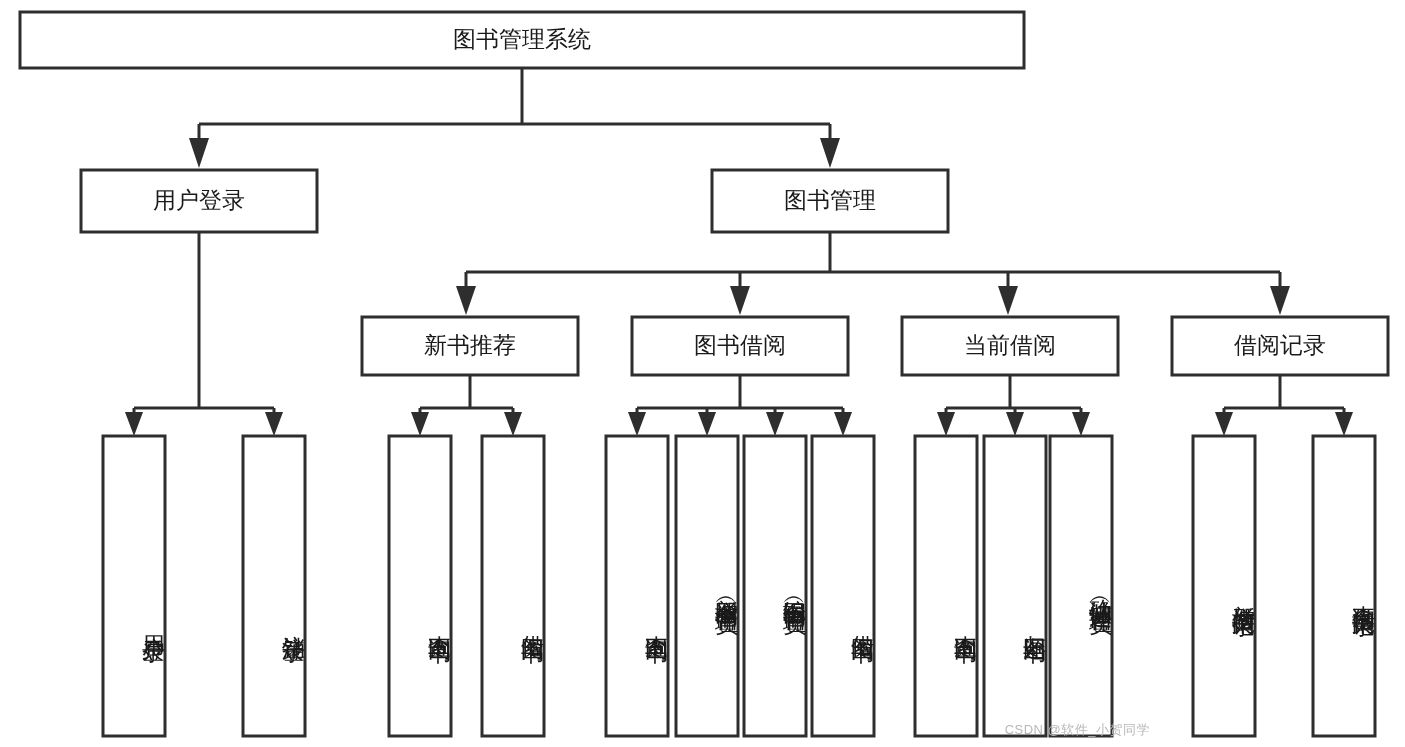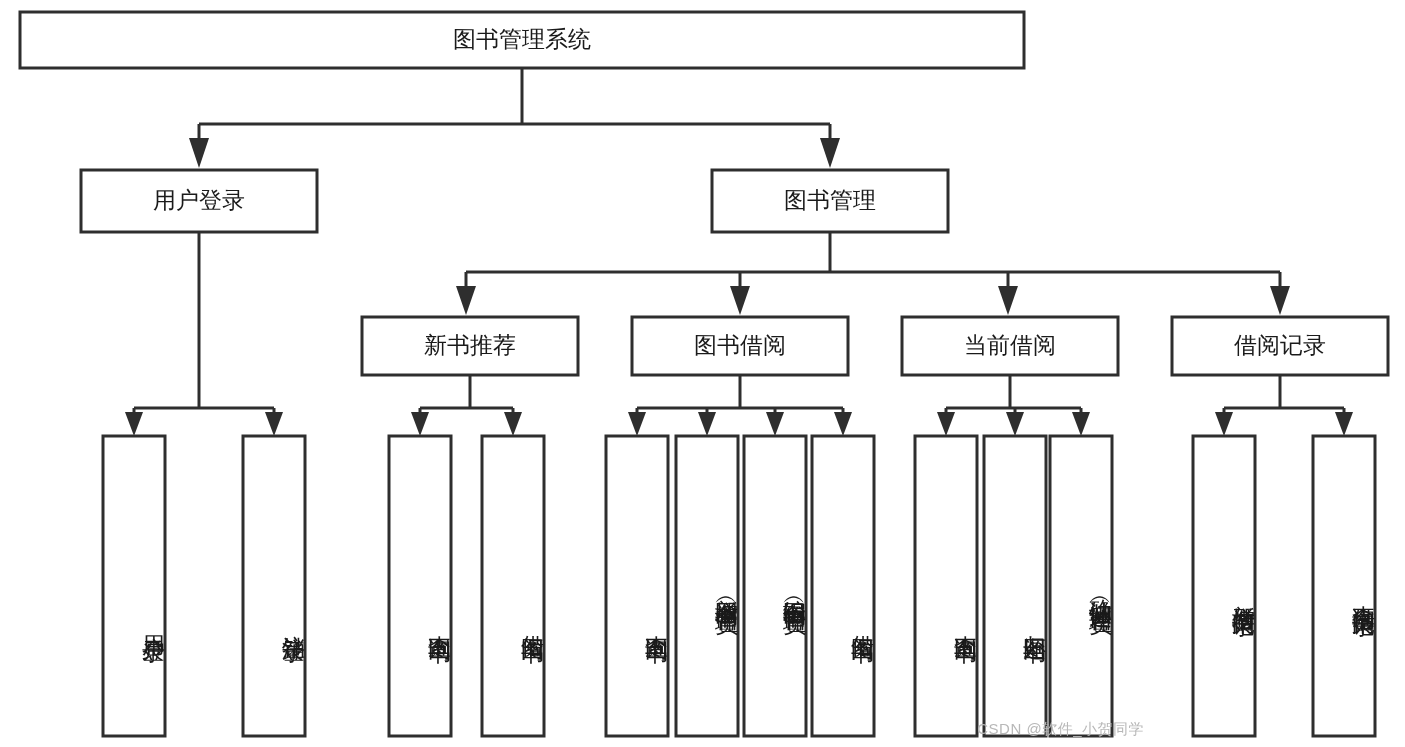--- a/index.html
+++ b/index.html
@@ -61,24 +61,24 @@
     font-family: "Liberation Sans", "DejaVu Sans", sans-serif;
     font-size: 23px;
     line-height: 1.04;
     color: #1a1a1a;
     letter-spacing: 2px;
     white-space: nowrap;
     pointer-events: none;
   }
   .watermark {
     position: absolute;
-    right: 8px;
+    right: 2px;
     bottom: 8px;
     font-family: "Liberation Sans", "DejaVu Sans", sans-serif;
-    font-size: 15px;
+    font-size: 13px;
     color: #b8b8b8;
     letter-spacing: 0.5px;
     white-space: nowrap;
   }
 </style>
 </head>
 <body>
 
 <div id="diagram-root">
 

